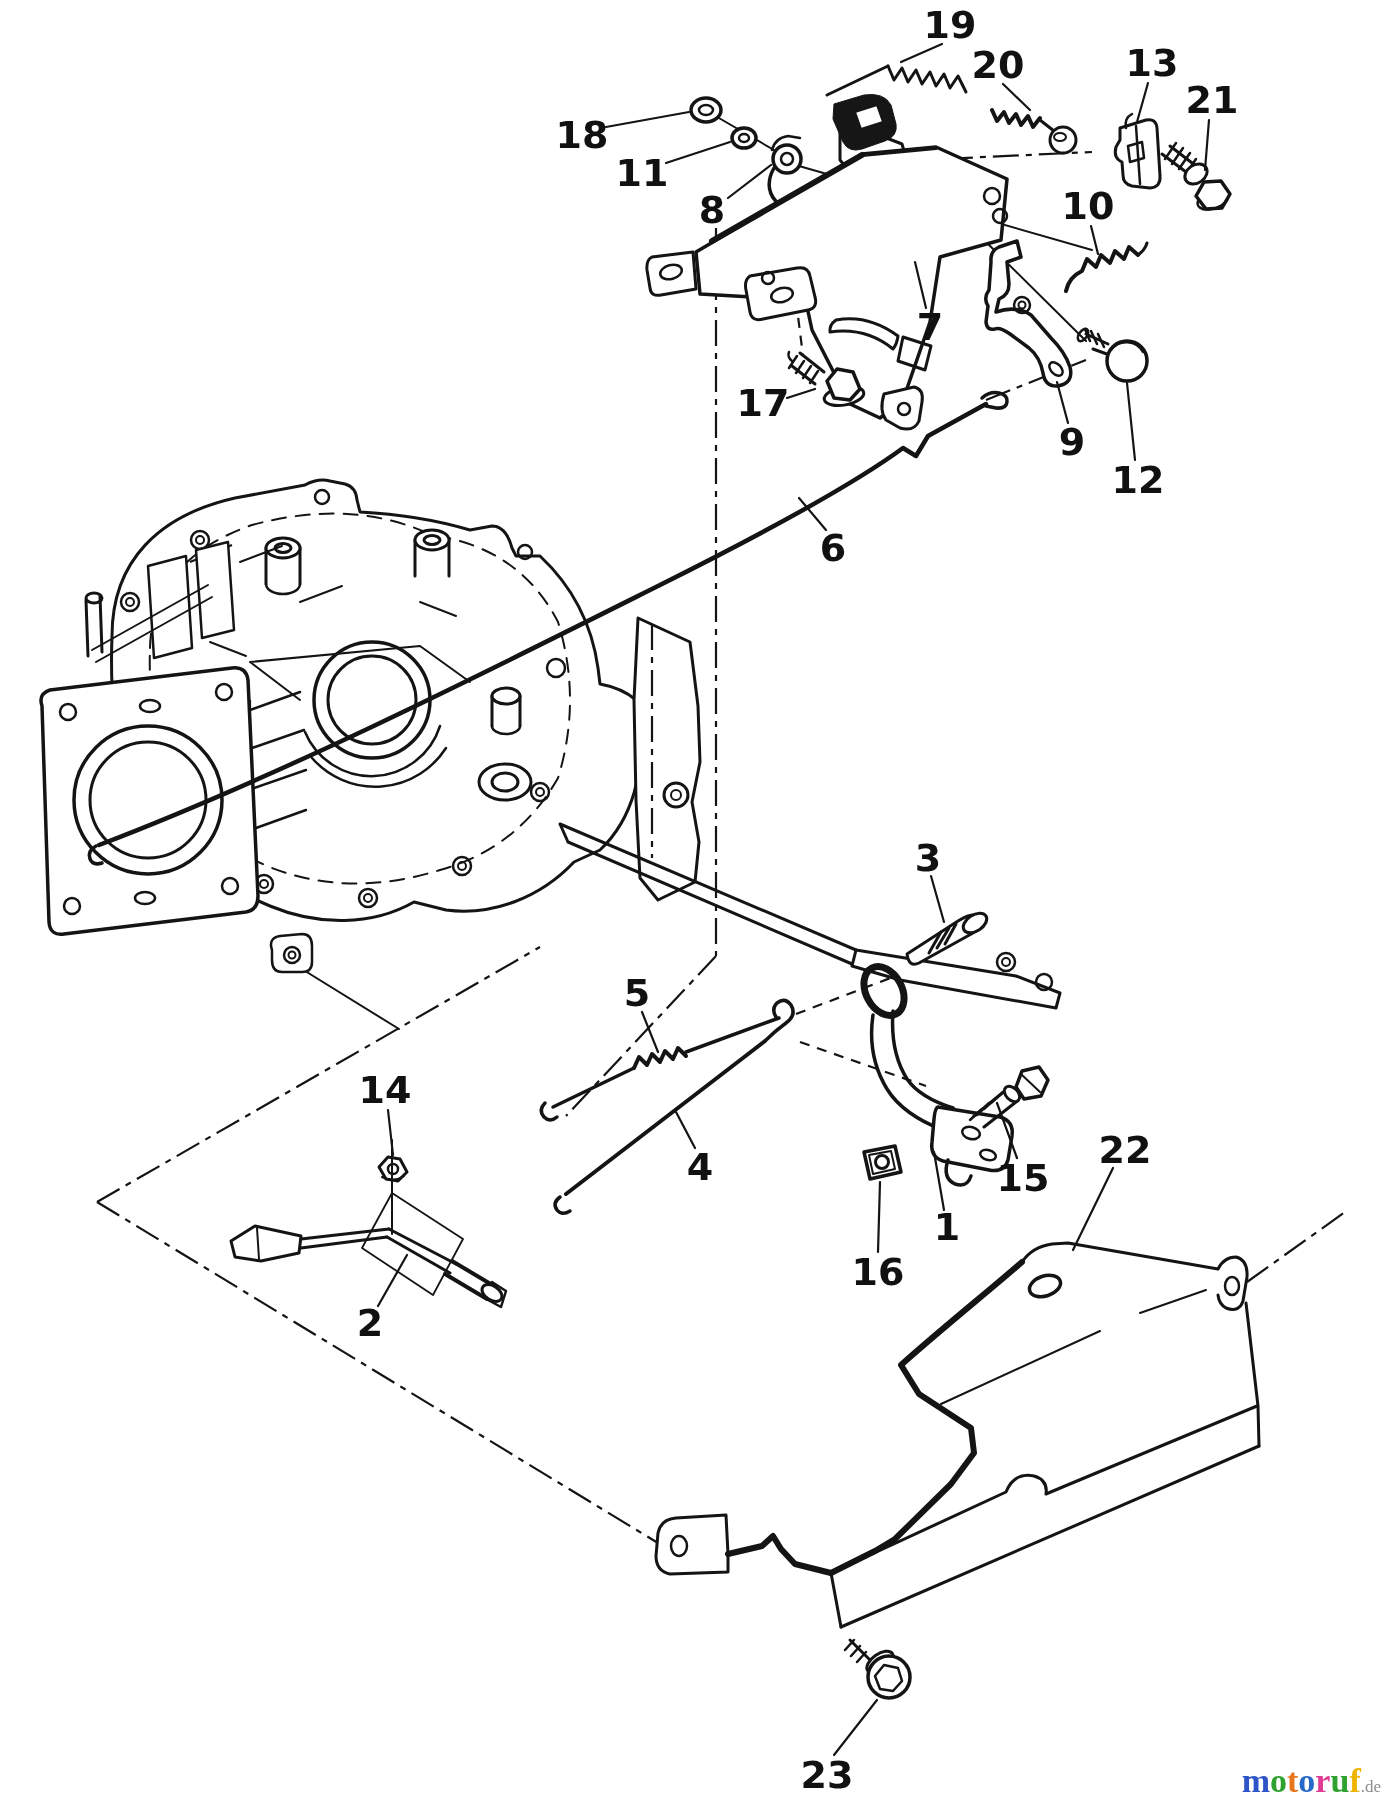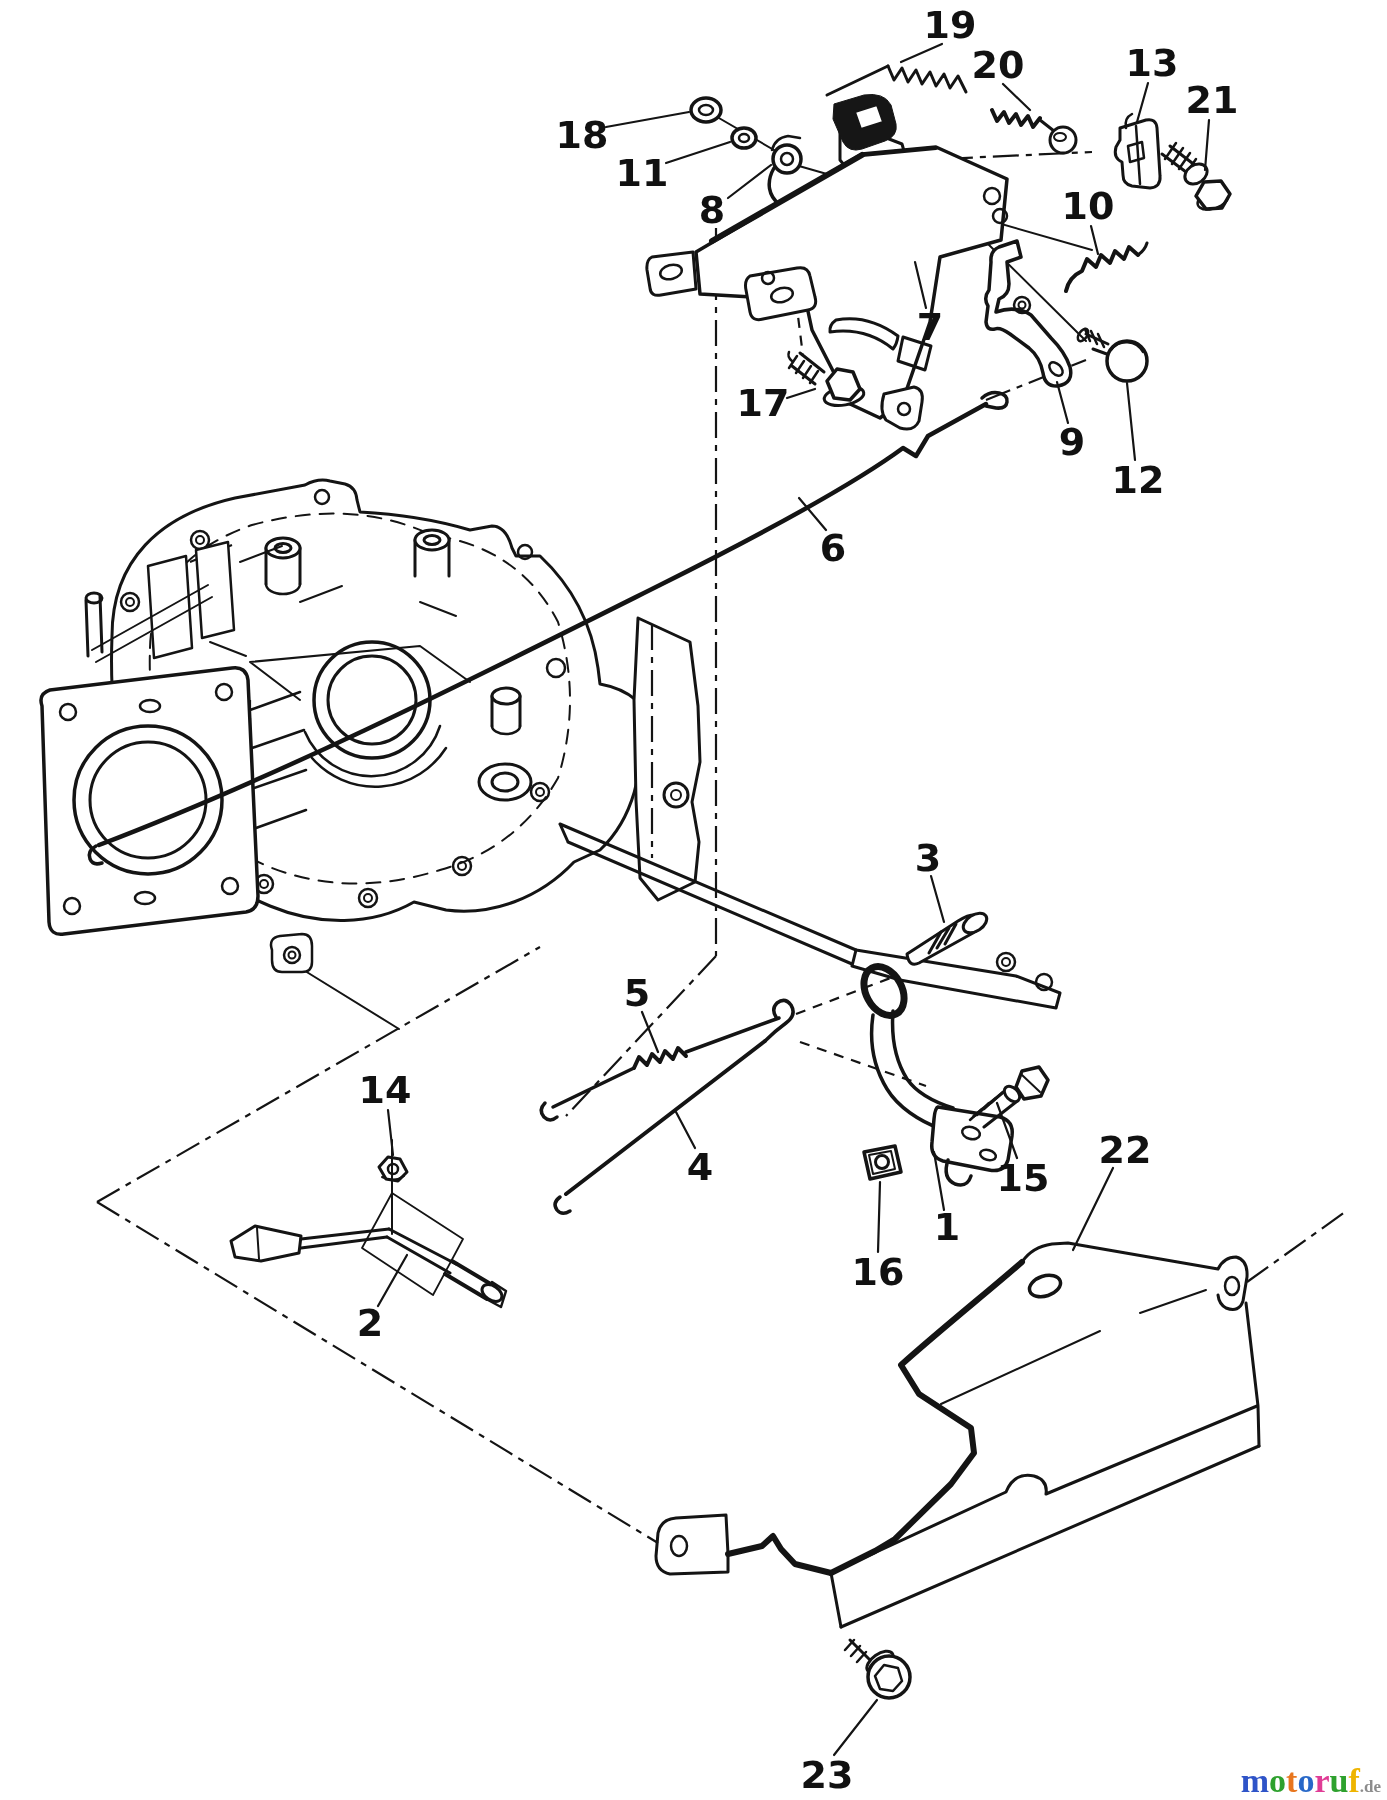--- a/index.html
+++ b/index.html
@@ -17,21 +17,21 @@
   .w25{stroke-width:2.5;}
   .thin{stroke-width:2;}
   .hair{stroke-width:1.8;}
   .dd  {stroke:#141414;fill:none;stroke-width:2.2;stroke-dasharray:26 7 6 7;}
   .dash{stroke:#141414;fill:none;stroke-width:2.2;stroke-dasharray:10 8;}
   .ring{stroke-dasharray:14 10;stroke-width:2;}
   .callout{font:bold 38px "DejaVu Sans",sans-serif;fill:#111;text-anchor:middle;dominant-baseline:central;}
   .leader{stroke:#141414;stroke-width:2.2;stroke-linecap:round;}
   .watermark{position:absolute;right:6px;bottom:2px;font-family:"Liberation Serif",serif;
              font-weight:700;font-size:34px;line-height:1;white-space:nowrap;}
-  .watermark .suffix{font-size:17px;font-weight:700;}
+  .watermark .suffix{font-size:17px;font-weight:400;}
 </style>
 </head>
 <body>
 
 <div class="stage">
 <svg class="art" viewBox="0 0 1387 1800">
 
   <g>
     <line class="dd" x1="716" y1="228" x2="716" y2="956"></line>
     <line class="dd" x1="716" y1="956" x2="566" y2="1116"></line>

